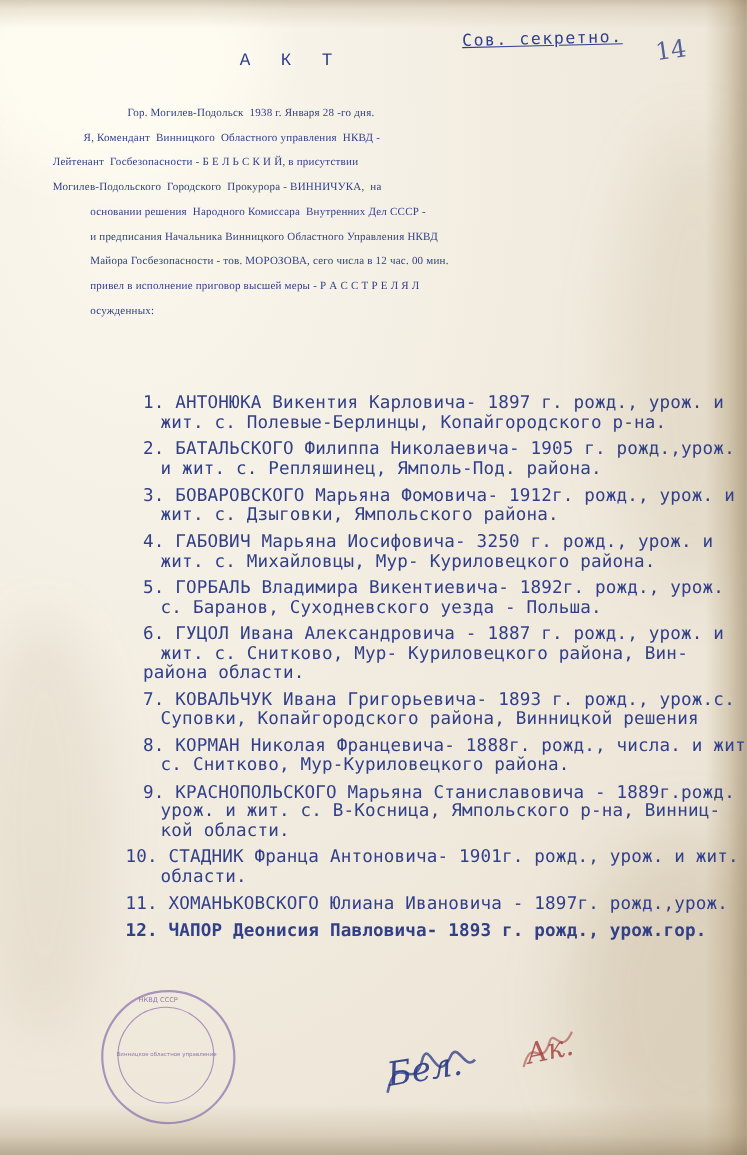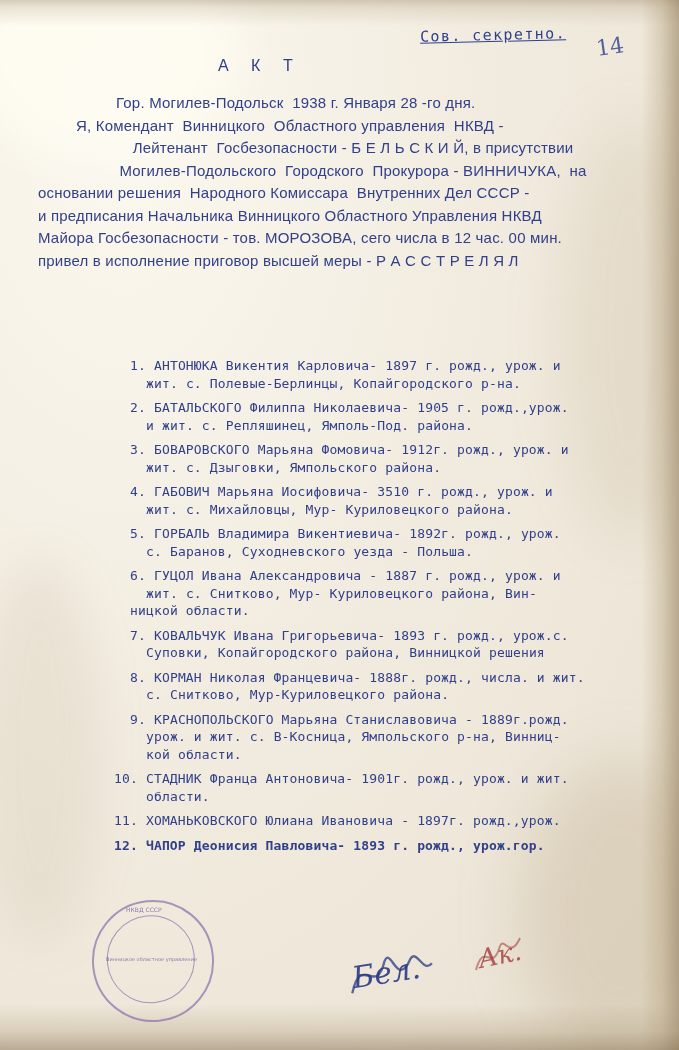--- a/index.html
+++ b/index.html
@@ -54,69 +54,69 @@
     color: #2f3f8c;
     letter-spacing: 1.4px;
     text-decoration: underline;
     transform: rotate(-1.4deg);
     white-space: pre;
     font-family: "DejaVu Sans Mono", monospace;
   }
 
   .doc-title {
     position: absolute;
-    left: 218px; top: 57px;
+    left: 218px; top: 46px;
     font-size: 16px;
     letter-spacing: 9px;
     color: #2f3f8c;
-    font-family: Liberation Sans, sans-serif;
+    font-family: Liberation Mono, monospace;
     white-space: pre;
   }
 
   .corner-number {
     position: absolute;
     left: 596px; top: 34px;
     font-size: 22px;
     color: #3a4a90;
     font-family: "DejaVu Serif", serif;
     transform: rotate(-8deg);
     opacity: 0.85;
   }
 
   .body-block {
     position: absolute;
     left: 38px;
     top: 92px;
     width: 620px;
   }
   .body-line {
-    font-family: Liberation Sans, sans-serif;
-    font-size: 15px;
+    font-family: Liberation Serif, serif;
+    font-size: 10px;
     line-height: 22.5px;
     color: #32408a;
     white-space: pre;
     letter-spacing: 0.2px;
   }
   .body-line.indent1 { padding-left: 78px; }
   .body-line.indent2 { padding-left: 38px; }
-  .body-line.indent3 { padding-left: 10px; text-align: center; }
-  .body-line.indent4 { padding-left: 0px; }
+  .body-line.indent3 { padding-left: 10px; }
+  .body-line.indent4 { padding-left: 0px; margin-left: 44px; }
 
   .list-block {
     position: absolute;
     left: 130px;
     top: 357px;
     width: 540px;
   }
   .entry {
     margin-bottom: 7px;
   }
   .entry .ln {
     font-family: "DejaVu Sans Mono", monospace;
-    font-size: 13px;
+    font-size: 16px;
     line-height: 17.5px;
     color: #32408a;
     white-space: pre;
     letter-spacing: 0.15px;
   }
   .entry .ln.cont { padding-left: 16px; }
 
   
   .stamp-round {
     position: absolute;
@@ -201,53 +201,54 @@
 
   <div class="body-block">
     <div class="body-line indent1">Гор. Могилев-Подольск  1938 г. Января 28 -го дня.</div>
     <div class="body-line indent2">Я, Комендант  Винницкого  Областного управления  НКВД -</div>
     <div class="body-line indent3">Лейтенант  Госбезопасности - Б Е Л Ь С К И Й, в присутствии</div>
     <div class="body-line indent3">Могилев-Подольского  Городского  Прокурора - ВИННИЧУКА,  на</div>
     <div class="body-line indent4">основании решения  Народного Комиссара  Внутренних Дел СССР -</div>
     <div class="body-line indent4">и предписания Начальника Винницкого Областного Управления НКВД</div>
     <div class="body-line indent4">Майора Госбезопасности - тов. МОРОЗОВА, сего числа в 12 час. 00 мин.</div>
     <div class="body-line indent4">привел в исполнение приговор высшей меры - Р А С С Т Р Е Л Я Л</div>
+    <div class="body-line indent4">осужденных:</div>
   </div>
 
   <div class="list-block">
 
     <div class="entry">
       <div class="ln"><span>1.</span> <span>АНТОНЮКА Викентия Карловича- 1897 г. рожд., урож. и</span></div>
       <div class="ln cont">жит. с. Полевые-Берлинцы, Копайгородского р-на.</div>
     </div>
 
     <div class="entry">
       <div class="ln"><span>2.</span> <span>БАТАЛЬСКОГО Филиппа Николаевича- 1905 г. рожд.,урож.</span></div>
       <div class="ln cont">и жит. с. Репляшинец, Ямполь-Под. района.</div>
     </div>
 
     <div class="entry">
       <div class="ln"><span>3.</span> <span>БОВАРОВСКОГО Марьяна Фомовича- 1912г. рожд., урож. и</span></div>
       <div class="ln cont">жит. с. Дзыговки, Ямпольского района.</div>
     </div>
 
     <div class="entry">
-      <div class="ln"><span>4.</span> <span>ГАБОВИЧ Марьяна Иосифовича- 3510 г. рожд., урож. и</span></div>
+      <div class="ln"><span>4.</span> <span>ГАБОВИЧ Марьяна Иосифовича- 3250 г. рожд., урож. и</span></div>
       <div class="ln cont">жит. с. Михайловцы, Мур- Куриловецкого района.</div>
     </div>
 
     <div class="entry">
       <div class="ln"><span>5.</span> <span>ГОРБАЛЬ Владимира Викентиевича- 1892г. рожд., урож.</span></div>
       <div class="ln cont">с. Баранов, Суходневского уезда - Польша.</div>
     </div>
 
     <div class="entry">
       <div class="ln"><span>6.</span> <span>ГУЦОЛ Ивана Александровича - 1887 г. рожд., урож. и</span></div>
       <div class="ln cont">жит. с. Снитково, Мур- Куриловецкого района, Вин-</div>
-      <div class="ln">ницкой области.</div>
+      <div class="ln">района области.</div>
     </div>
 
     <div class="entry">
       <div class="ln"><span>7.</span> <span>КОВАЛЬЧУК Ивана Григорьевича- 1893 г. рожд., урож.с.</span></div>
       <div class="ln cont">Суповки, Копайгородского района, Винницкой решения</div>
     </div>
 
     <div class="entry">
       <div class="ln"><span>8.</span> <span>КОРМАН Николая Францевича- 1888г. рожд., числа. и жит.</span></div>
       <div class="ln cont">с. Снитково, Мур-Куриловецкого района.</div>

